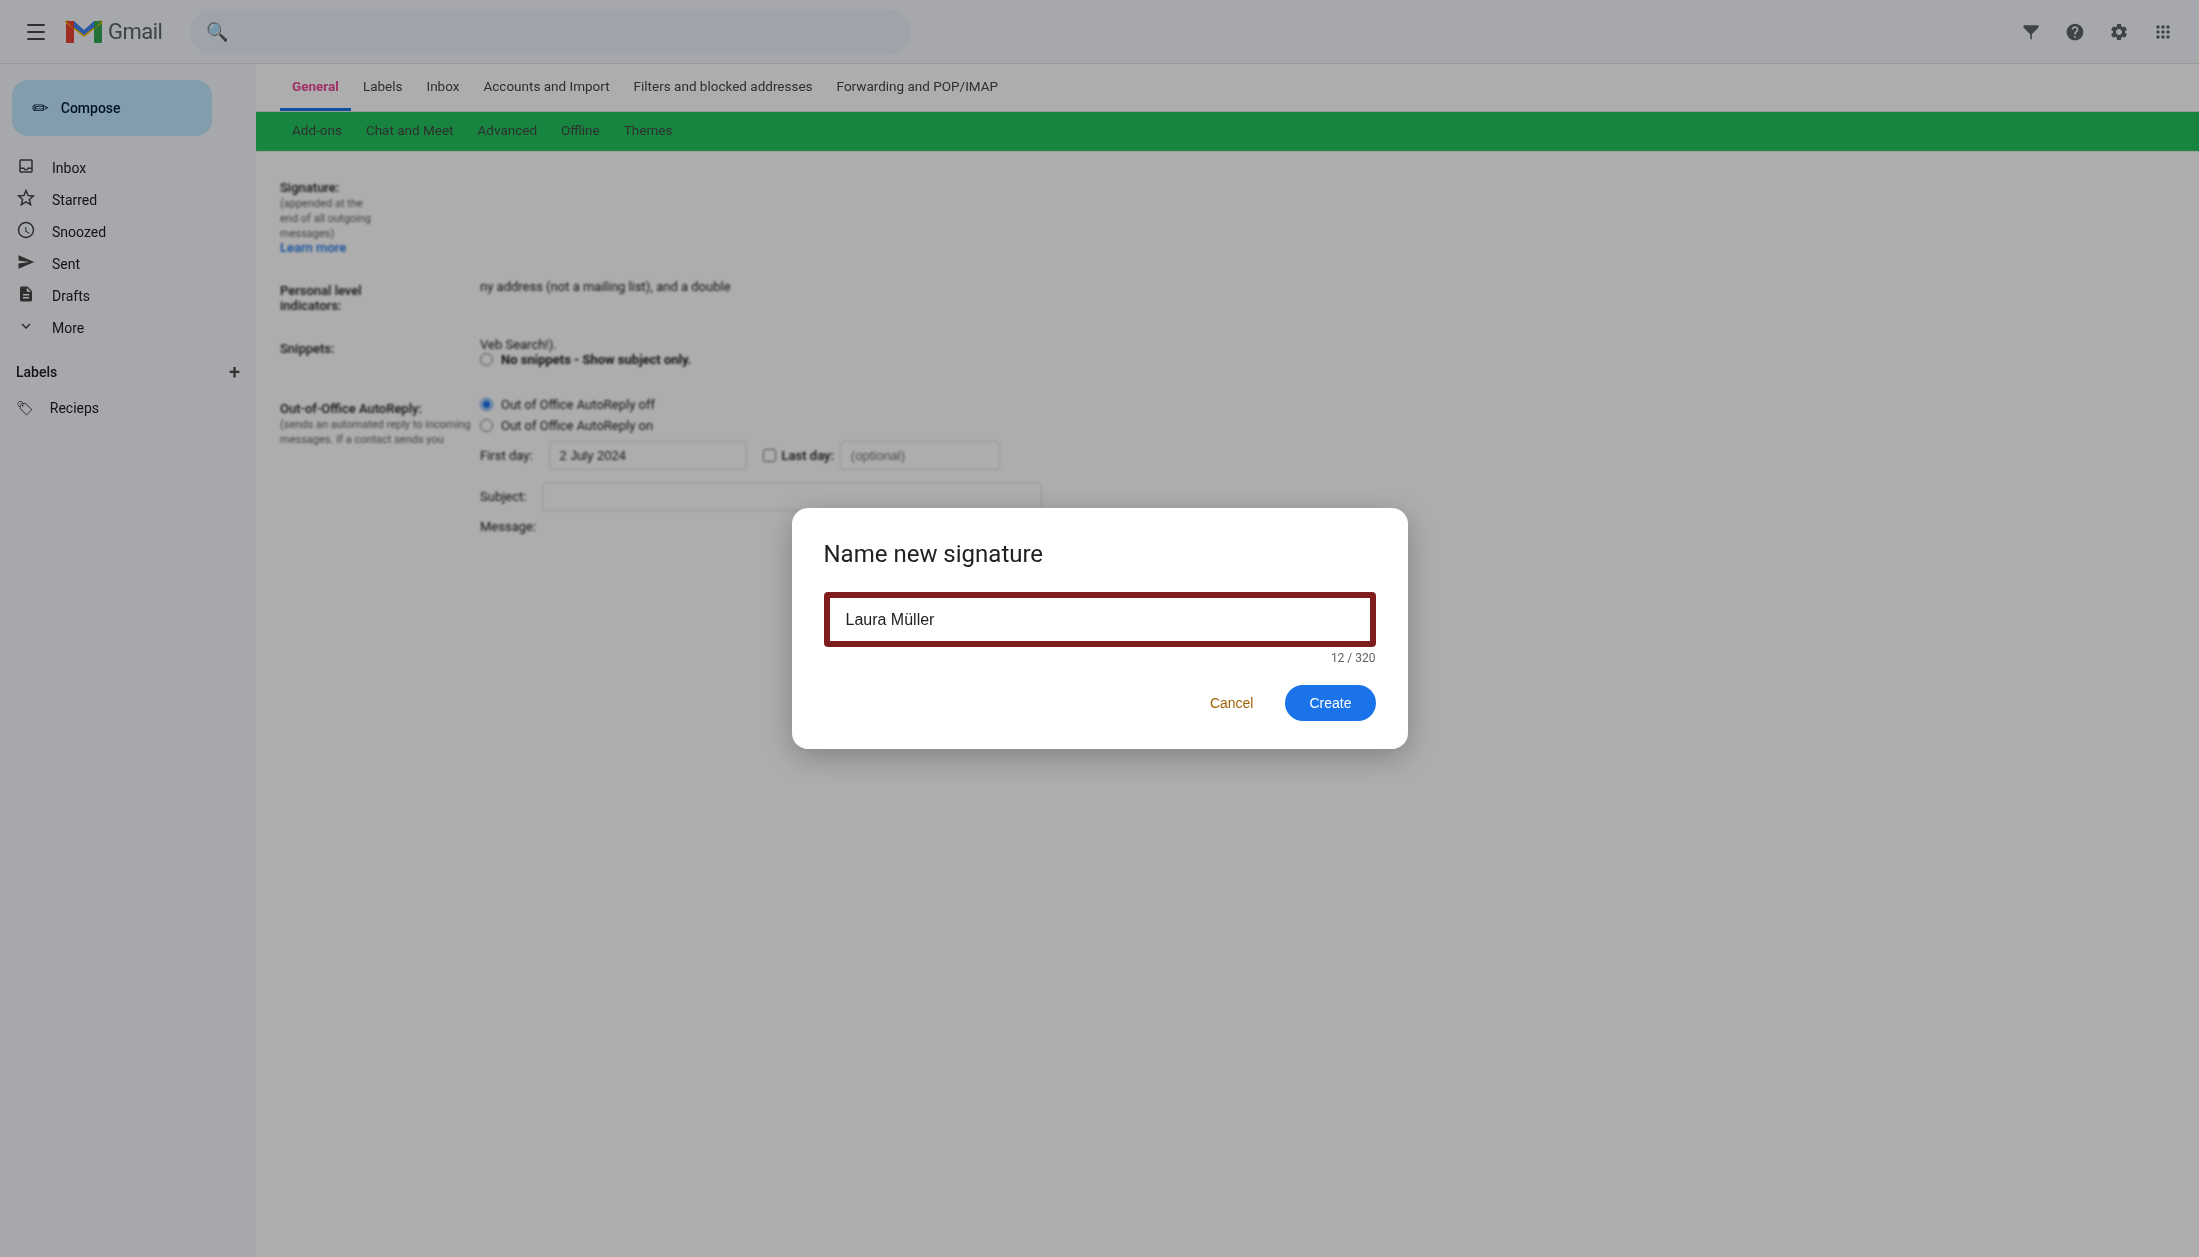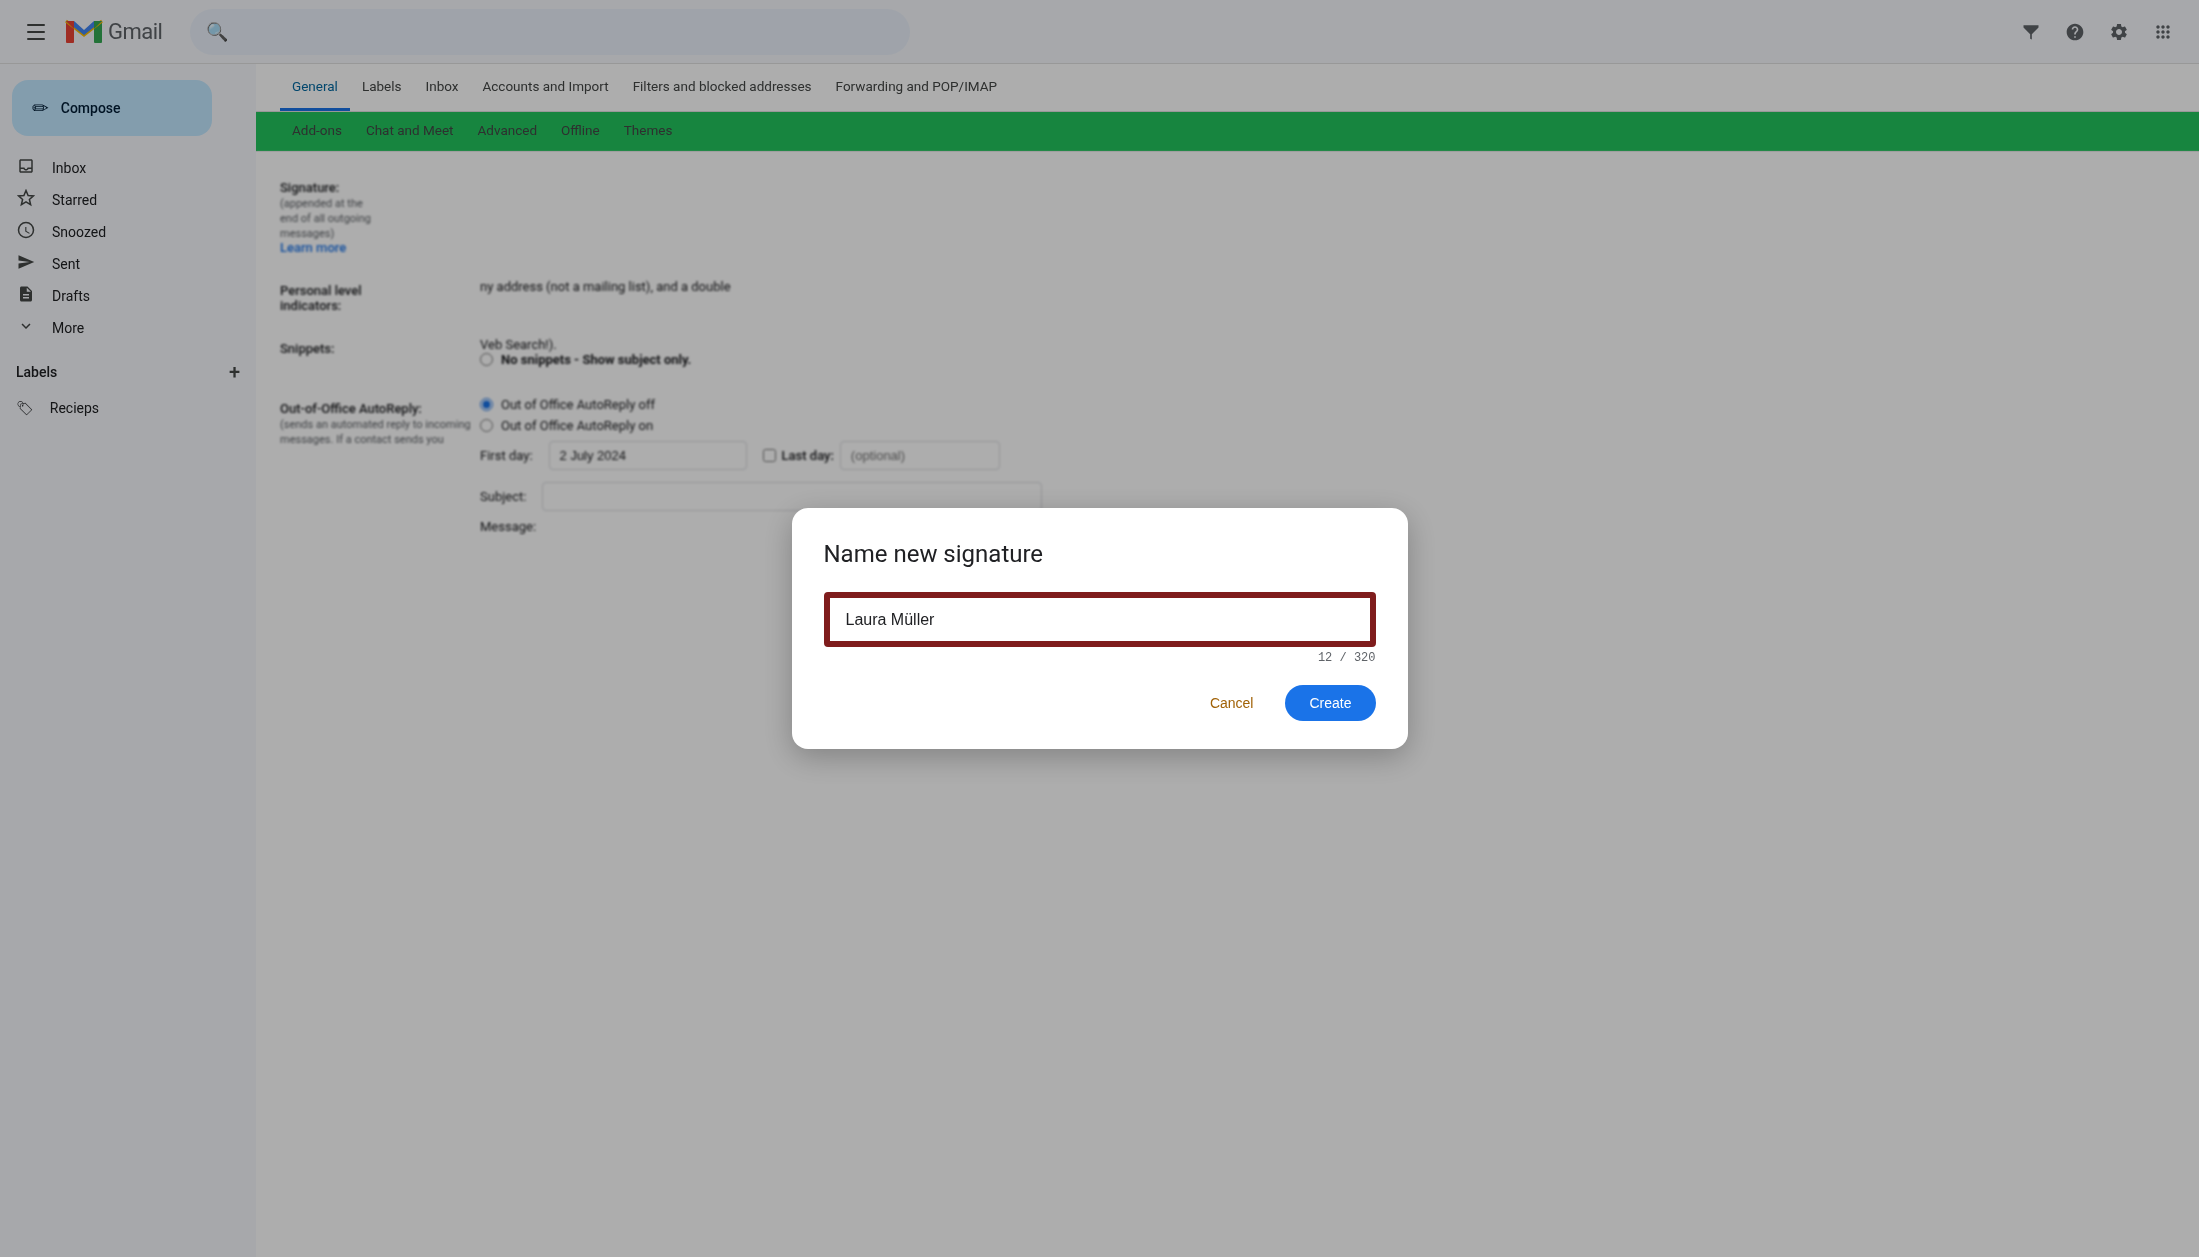--- a/index.html
+++ b/index.html
@@ -136,21 +136,21 @@
       gap: 0;
       background: #fff;
     }
     .settings-tab {
       padding: 14px 12px;
       font-size: 13.5px; color: #444746;
       cursor: pointer;
       border-bottom: 3px solid transparent;
       white-space: nowrap;
     }
-    .settings-tab.active { color: #0369a1; border-bottom-color: #1a73e8; font-weight: 400; }
+    .settings-tab.active { color: #ec4899; border-bottom-color: #1a73e8; font-weight: 700; }
     .settings-tabs-row2 {
       display: flex;
       padding: 0 24px;
       border-bottom: 1px solid #e0e0e0;
       background: #22c55e;
     }
     .settings-tab2 {
       padding: 10px 12px;
       font-size: 13.5px; color: #444746;
       cursor: pointer;
@@ -223,21 +223,20 @@
     .dialog-input {
       border: none; outline: none;
       font-size: 16px; color: #202124;
       width: 100%;
       background: transparent;
     }
     .dialog-char-count {
       text-align: right;
       font-size: 12px; color: #5f6368;
       margin-bottom: 20px;
-      font-family: Liberation Mono, monospace;
     }
     .dialog-actions {
       display: flex; justify-content: flex-end; gap: 12px;
       margin-top: 8px;
     }
     .btn-cancel {
       background: transparent; border: none;
       padding: 10px 20px;
       font-size: 14px; color: #a16207; font-weight: 500;
       cursor: pointer; border-radius: 20px;

